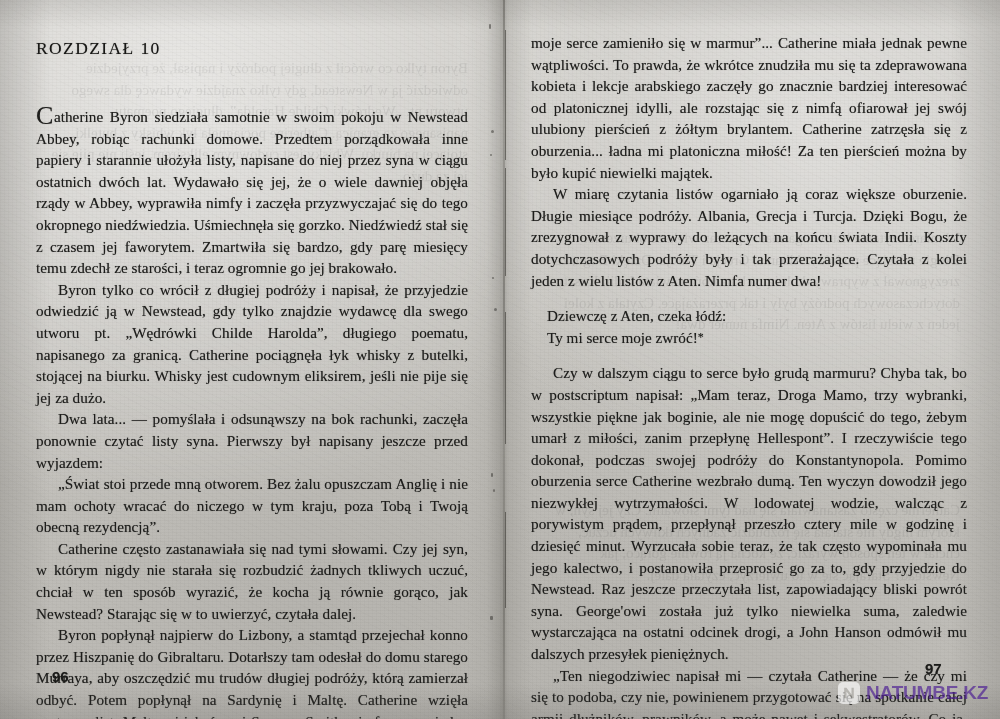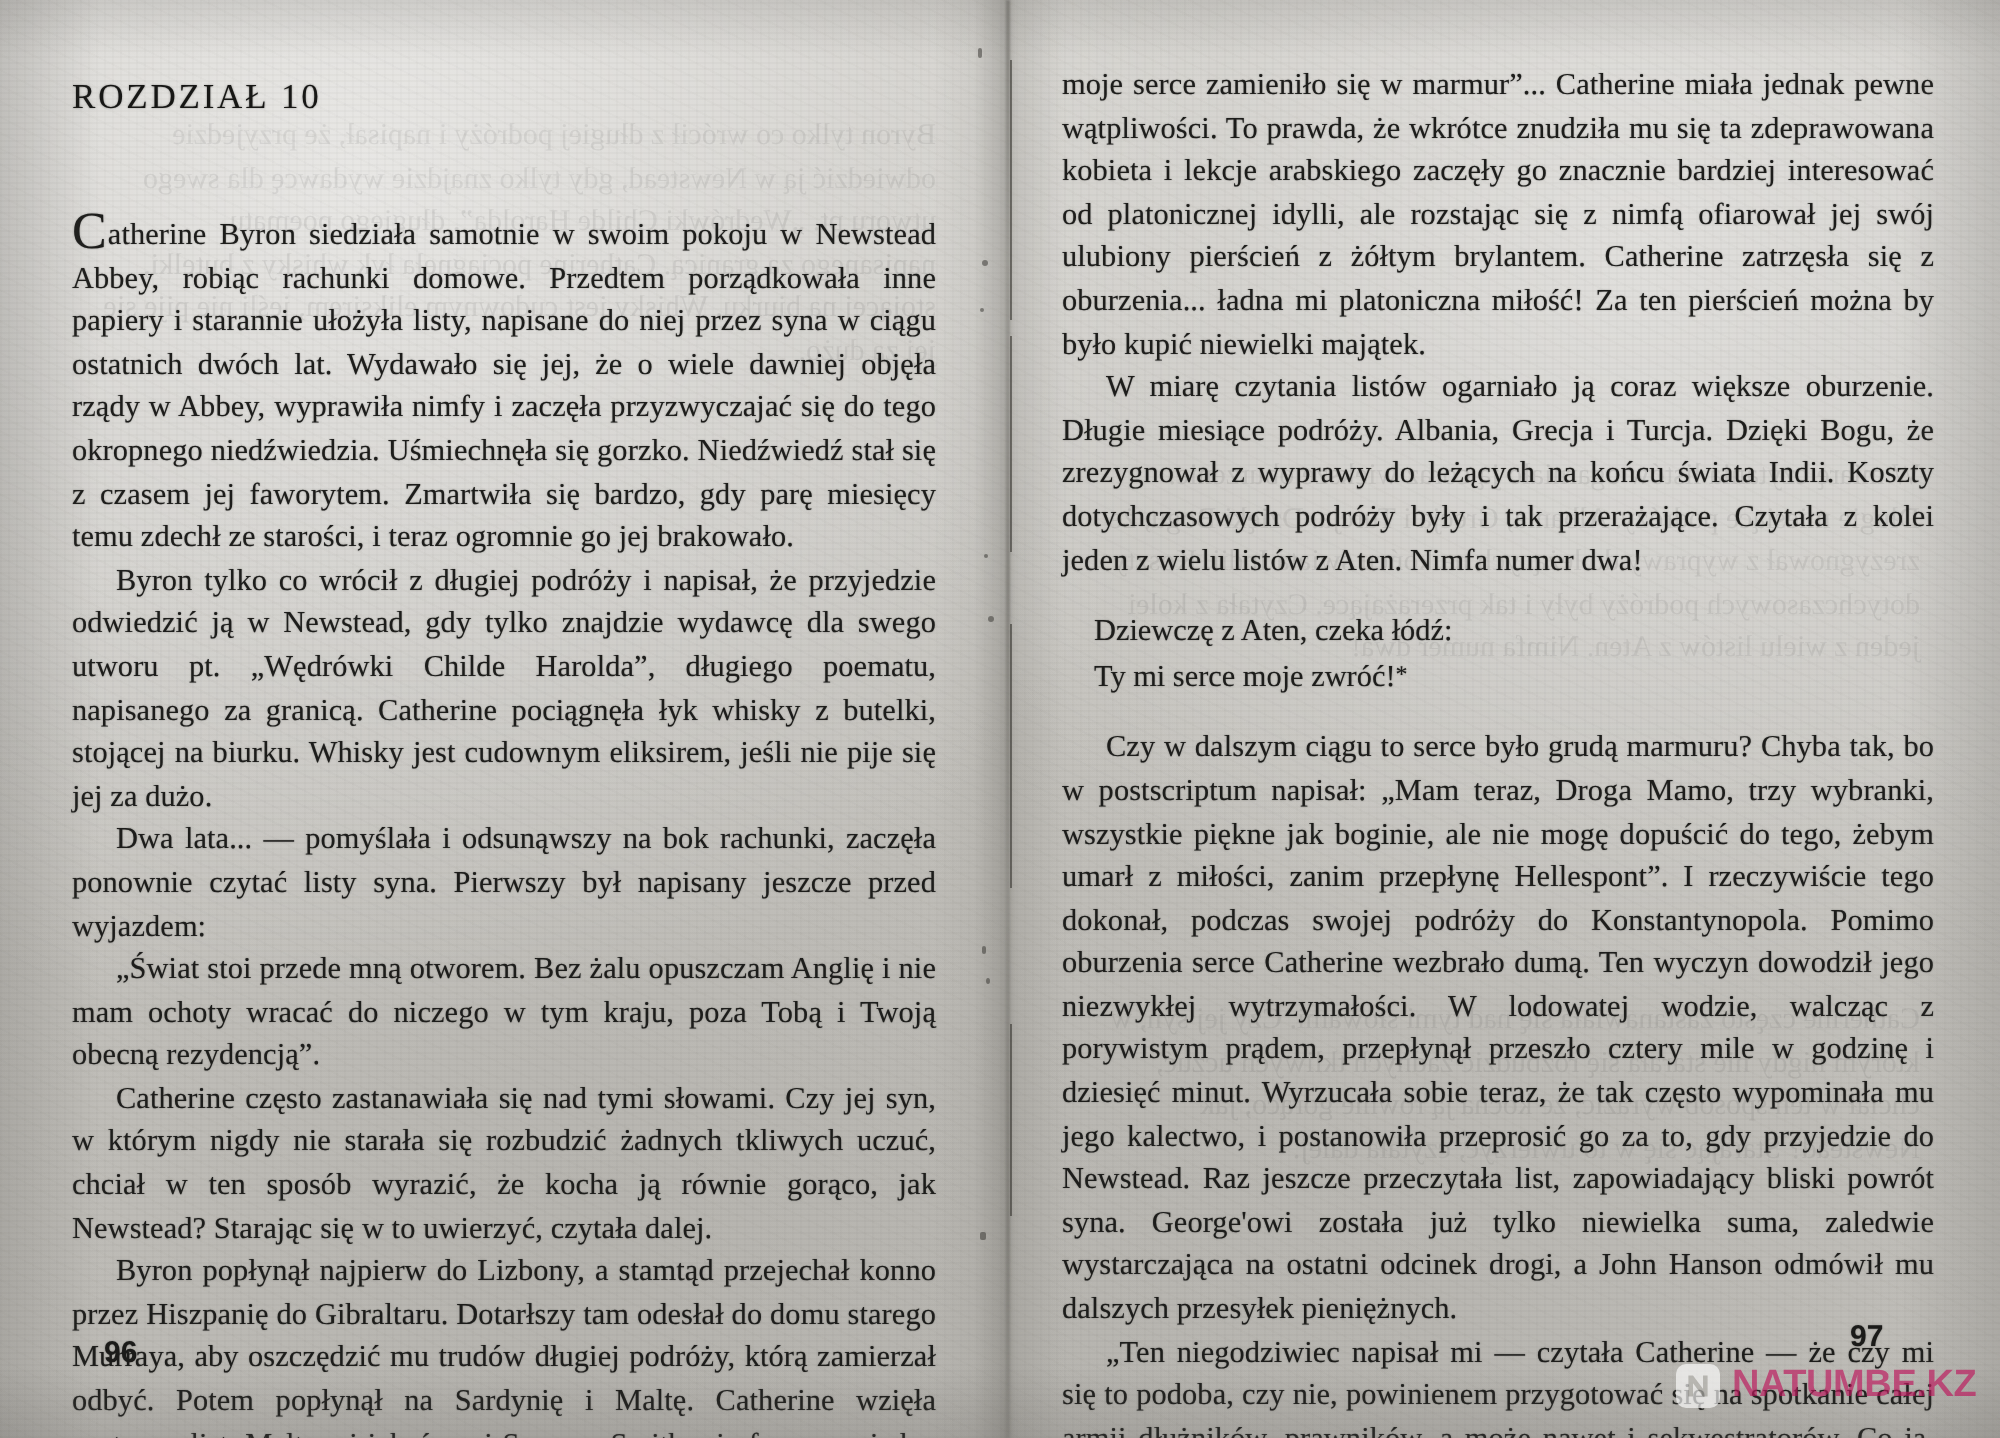--- a/index.html
+++ b/index.html
@@ -188,21 +188,21 @@
     display: flex;
     align-items: center;
     justify-content: center;
   }
   .wm-mark svg { display: block; }
   .wm-text {
     font-family: "Liberation Sans", sans-serif;
     font-size: 19px;
     font-weight: 700;
     letter-spacing: -0.2px;
-    color: #be185d;
+    color: #4c1d95;
     opacity: .85;
   }
 
   
   .ghost {
     position: absolute;
     font-size: 15px;
     line-height: 21.6px;
     color: rgba(70,68,64,0.10);
     transform: scaleX(-1);

